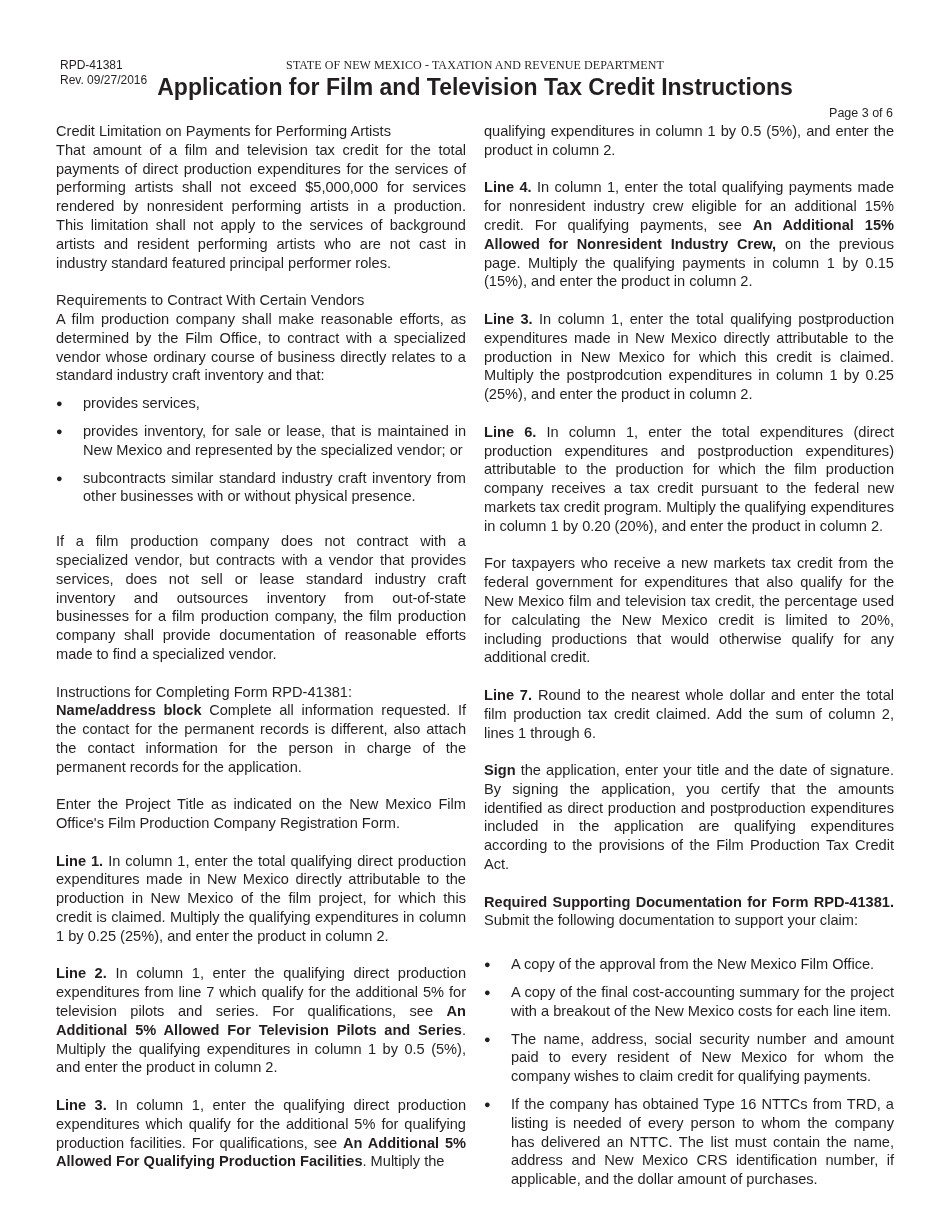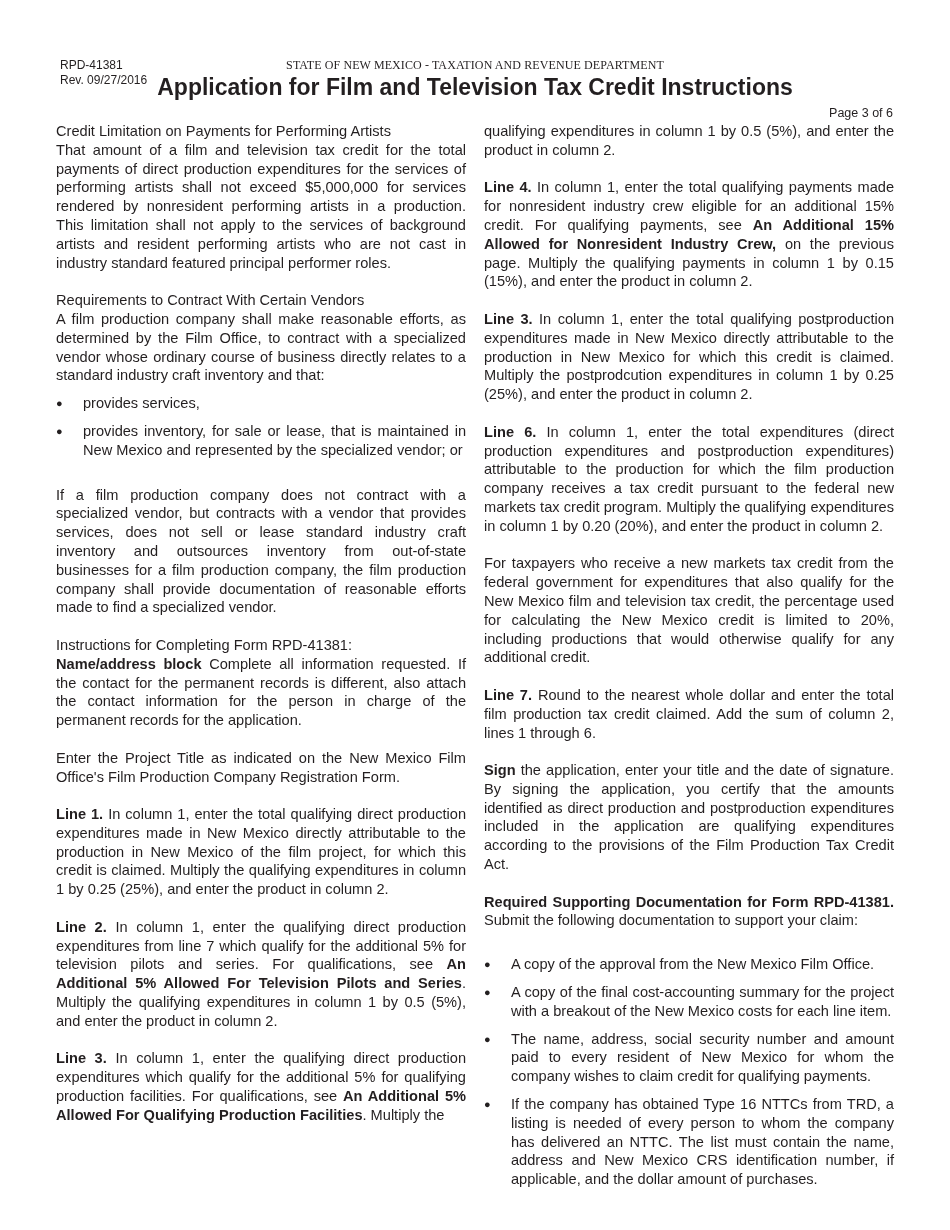--- a/index.html
+++ b/index.html
@@ -40,20 +40,21 @@
     <span class="heading">Credit Limitation on Payments for Performing Artists</span>
     <span>That amount of a film and television tax credit for the total payments of direct production expenditures for the services of performing artists shall not exceed $5,000,000 for services rendered by nonresident performing artists in a production. This limitation shall not apply to the services of background artists and resident performing artists who are not cast in industry standard featured principal performer roles.</span>
   </p>
   <p style="margin-bottom:9px">
     <span class="heading">Requirements to Contract With Certain Vendors</span>
     <span>A film production company shall make reasonable efforts, as determined by the Film Office, to contract with a specialized vendor whose ordinary course of business directly relates to a standard industry craft inventory and that:</span>
   </p>
   <ul class="bullets">
     <li>provides services,</li>
     <li>provides inventory, for sale or lease, that is maintained in New Mexico and represented by the specialized vendor; or</li>
+    <li>subcontracts similar standard industry craft inventory from other businesses with or without physical presence.</li>
   </ul>
   <p style="margin-top:26px">If a film production company does not contract with a specialized vendor, but contracts with a vendor that provides services, does not sell or lease standard industry craft inventory and outsources inventory from out-of-state businesses for a film production company, the film production company shall provide documentation of reasonable efforts made to find a specialized vendor.</p>
   <p>
     <span class="heading">Instructions for Completing Form RPD-41381:</span><b>Name/address block</b><span> Complete all information requested. If the contact for the permanent records is different, also attach the contact information for the person in charge of the permanent records for the application.</span>
   </p>
   <p>Enter the Project Title as indicated on the New Mexico Film Office's Film Production Company Registration Form.</p>
   <p><b>Line 1.</b><span> In column 1, enter the total qualifying direct production expenditures made in New Mexico directly attributable to the production in New Mexico of the film project, for which this credit is claimed. Multiply the qualifying expenditures in column 1 by 0.25 (25%), and enter the product in column 2.</span></p>
   <p><b>Line 2.</b><span> In column 1, enter the qualifying direct production expenditures from line 7 which qualify for the additional 5% for television pilots and series. For qualifications, see </span><b>An Additional 5% Allowed For Television Pilots and Series</b><span>. Multiply the qualifying expenditures in column 1 by 0.5 (5%), and enter the product in column 2.</span></p>
   <p><b>Line 3.</b><span> In column 1, enter the qualifying direct production expenditures which qualify for the additional 5% for qualifying production facilities. For qualifications, see </span><b>An Additional 5% Allowed For Qualifying Production Facilities</b><span>. Multiply the</span></p>
 </div>

